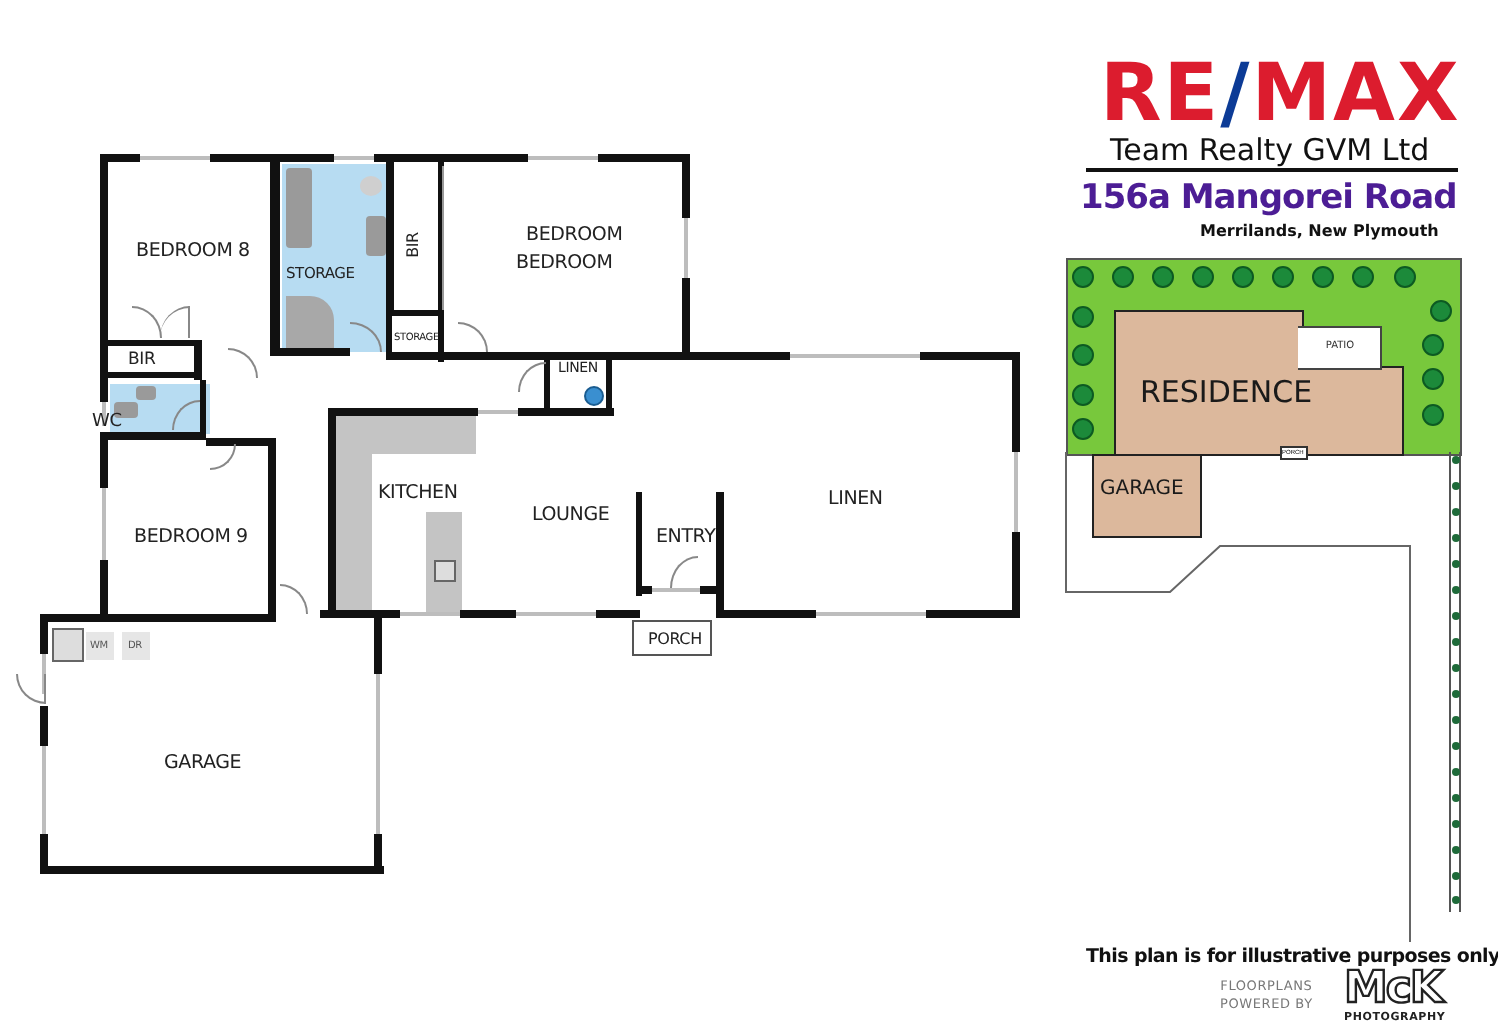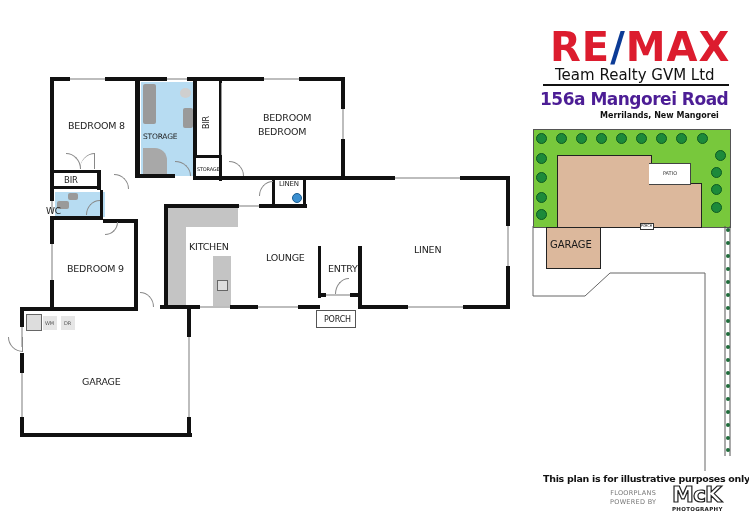--- a/index.html
+++ b/index.html
@@ -164,36 +164,37 @@
   <div class="lbl" style="left:324px;top:315px;font-size:8px;">PORCH</div>
   <div class="lbl tiny" style="left:45px;top:320px;">WM</div>
   <div class="lbl tiny" style="left:64px;top:320px;">DR</div>
   <div class="lbl" style="left:82px;top:376px;">GARAGE</div>
 </div>
 
 <div class="remax"><span>RE</span><span class="slash">/</span><span>MAX</span></div>
 <div class="team">Team Realty GVM Ltd</div>
 <div class="hr"></div>
 <div class="addr">156a Mangorei Road</div>
-<div class="suburb">Merrilands, New Mangorei</div>
+<div class="suburb">Merrilands, New Plymouth</div>
 
 <div class="abs" style="left:530px;top:126px;width:210px;height:340px;">
 
   <div class="abs" style="left:3px;top:3px;width:196px;height:97px;background:#78c83c;border:1px solid #555;"></div>
 
   <svg class="abs" style="left:0;top:95px;" width="210" height="250">
     <polyline points="3,5 3,75 55,75 80,52 175,52 175,250" fill="none" stroke="#666" stroke-width="1"></polyline>
     <line x1="195" y1="5" x2="195" y2="235" stroke="#555" stroke-width="1"></line>
     <line x1="200" y1="5" x2="200" y2="235" stroke="#555" stroke-width="1"></line>
   </svg>
 
   <div class="abs" style="left:27px;top:29px;width:93px;height:71px;background:#dcb89c;border:1px solid #222;"></div>
   <div class="abs" style="left:119px;top:57px;width:52px;height:43px;background:#dcb89c;border:1px solid #222;border-left:none;"></div>
   <div class="abs" style="left:119px;top:37px;width:41px;height:20px;background:#fff;border:1px solid #444;border-left:none;"></div>
   <div class="abs" style="left:121px;top:38px;width:38px;height:18px;font-family:'DejaVu Sans',sans-serif;font-size:5px;color:#333;text-align:center;line-height:18px;">PATIO</div>
+  <div class="abs" style="left:40px;top:61px;font-family:'DejaVu Sans',sans-serif;font-size:15px;color:#1a1a1a;">RESIDENCE</div>
   <div class="abs" style="left:110px;top:97px;width:12px;height:5px;background:#fff;border:1px solid #333;font-size:3px;">PORCH</div>
 
   <div class="abs" style="left:16px;top:101px;width:53px;height:40px;background:#dcb89c;border:1px solid #222;"></div>
   <div class="abs" style="left:20px;top:113px;font-family:'DejaVu Sans',sans-serif;font-size:10px;color:#1a1a1a;">GARAGE</div>
 
   <div class="tree" style="left:6px;top:7px;"></div>
   <div class="tree" style="left:26px;top:7px;"></div>
   <div class="tree" style="left:46px;top:7px;"></div>
   <div class="tree" style="left:66px;top:7px;"></div>
   <div class="tree" style="left:86px;top:7px;"></div>

